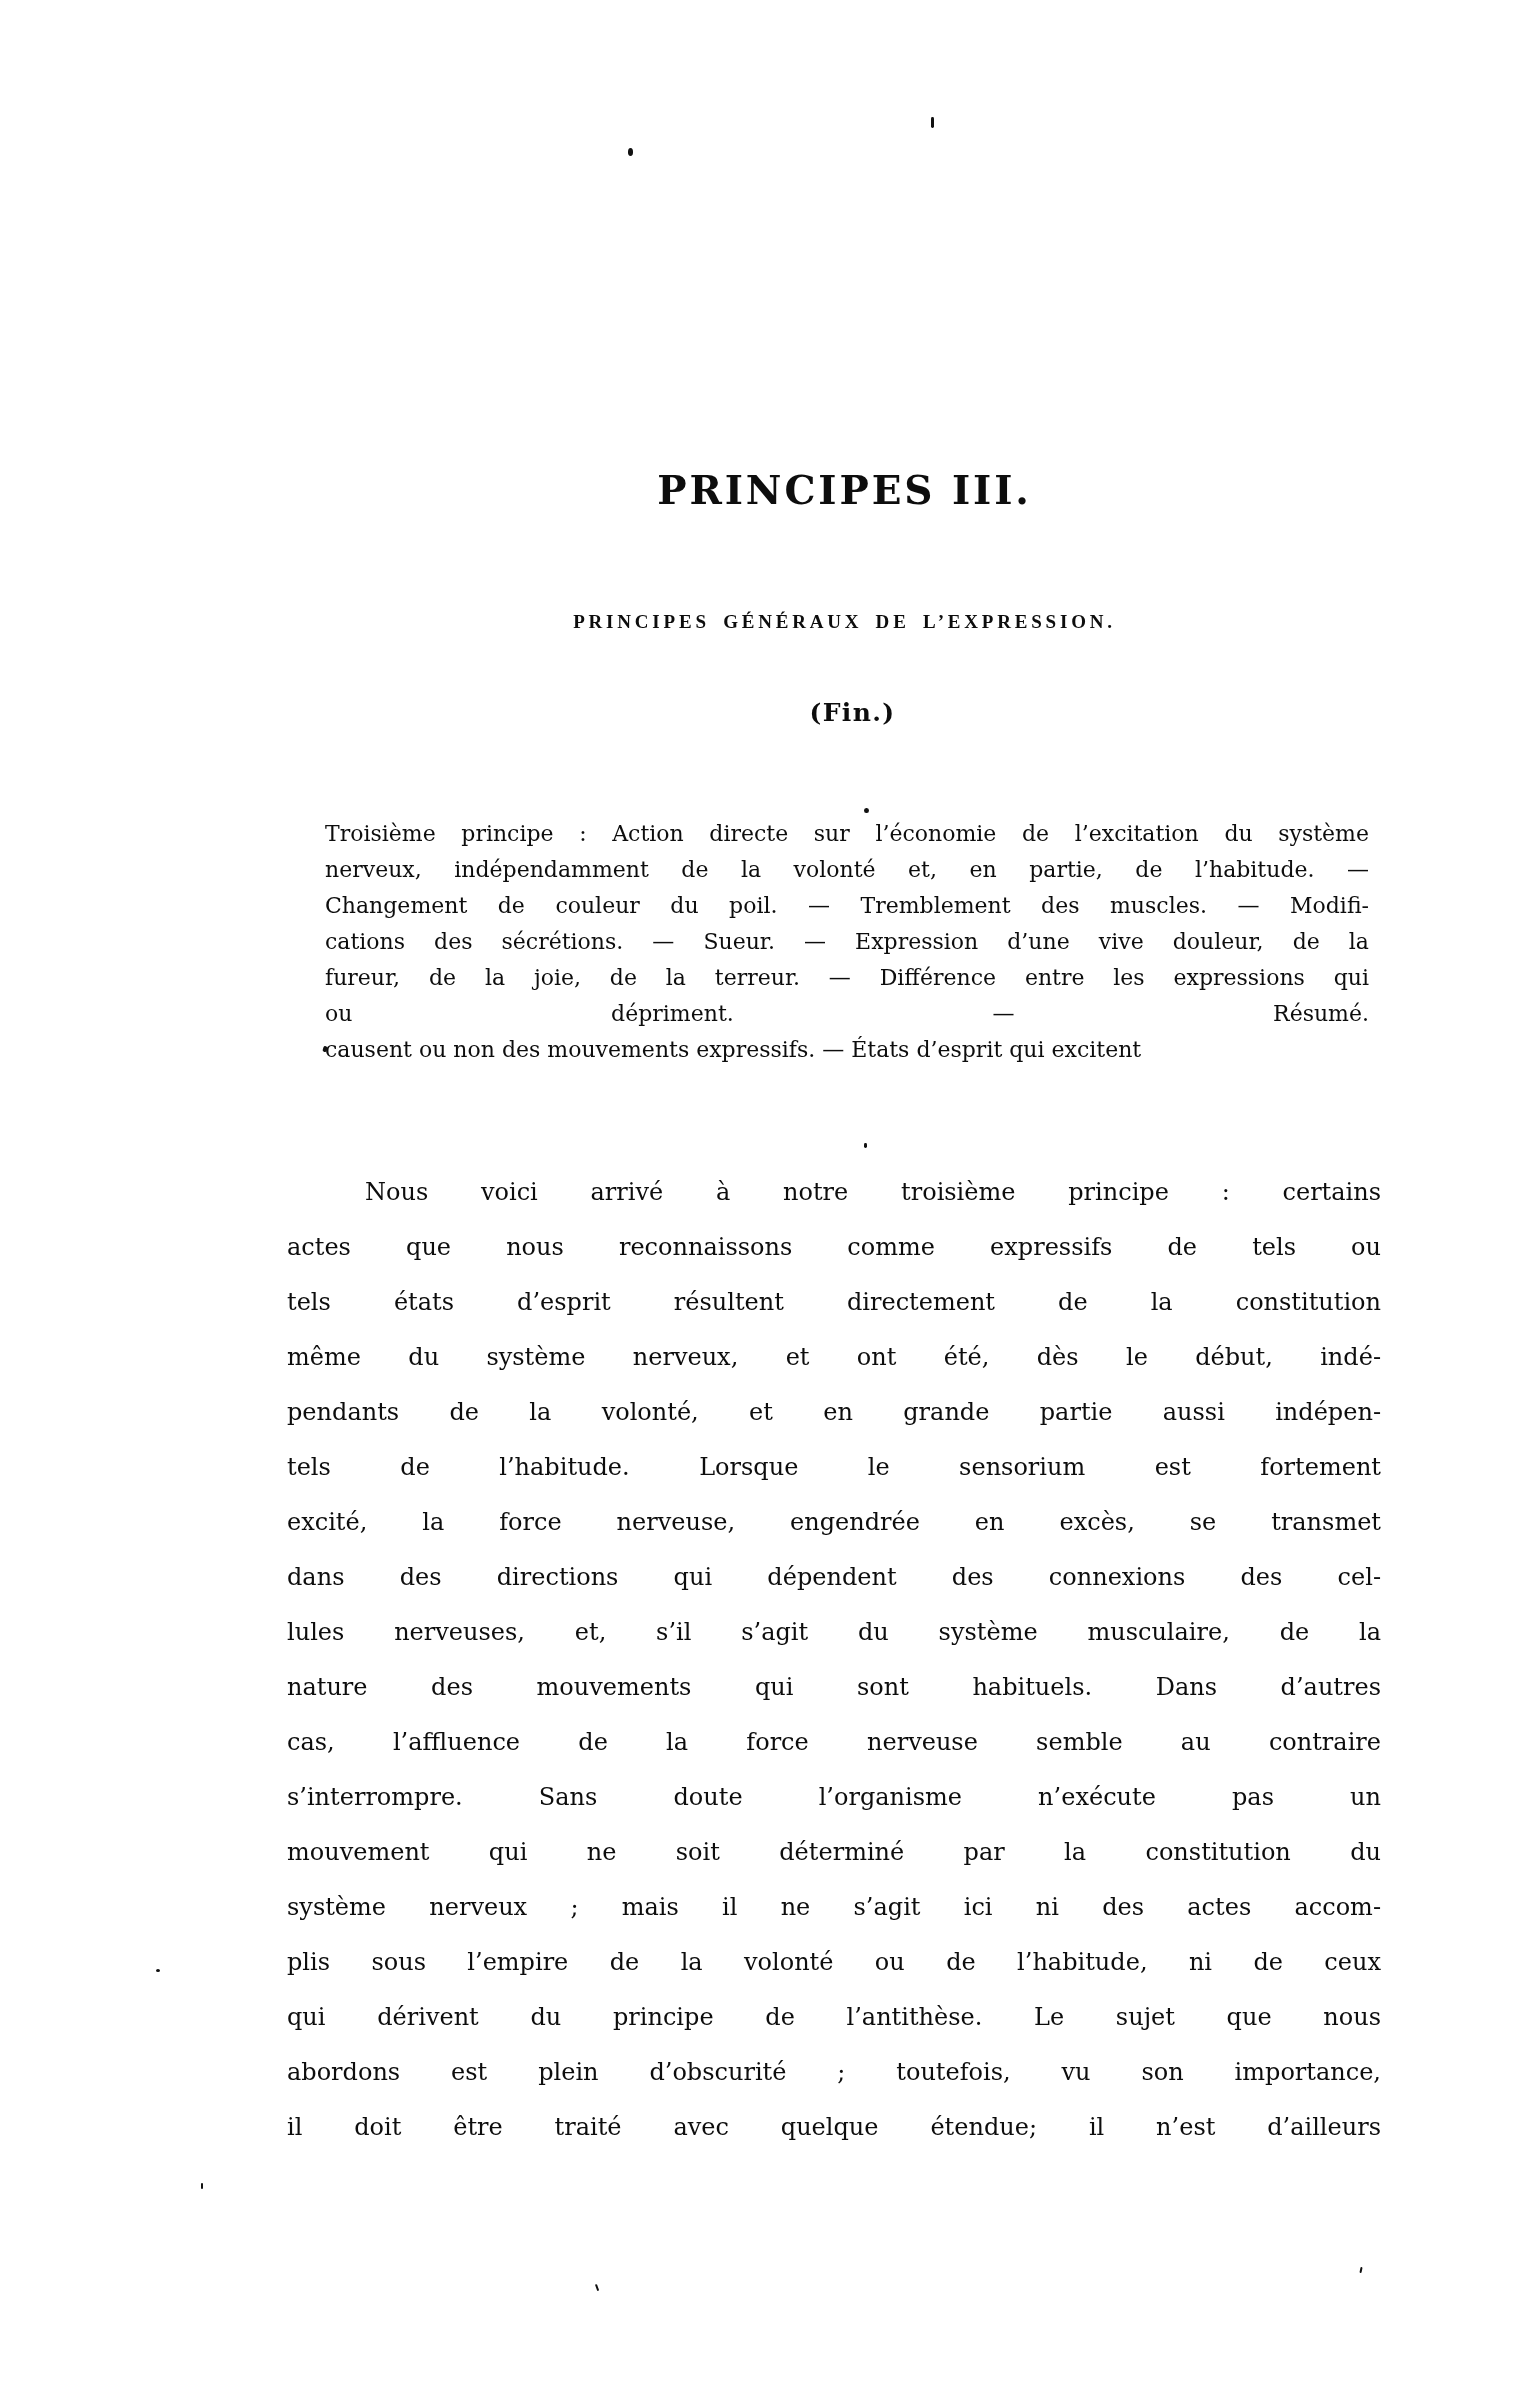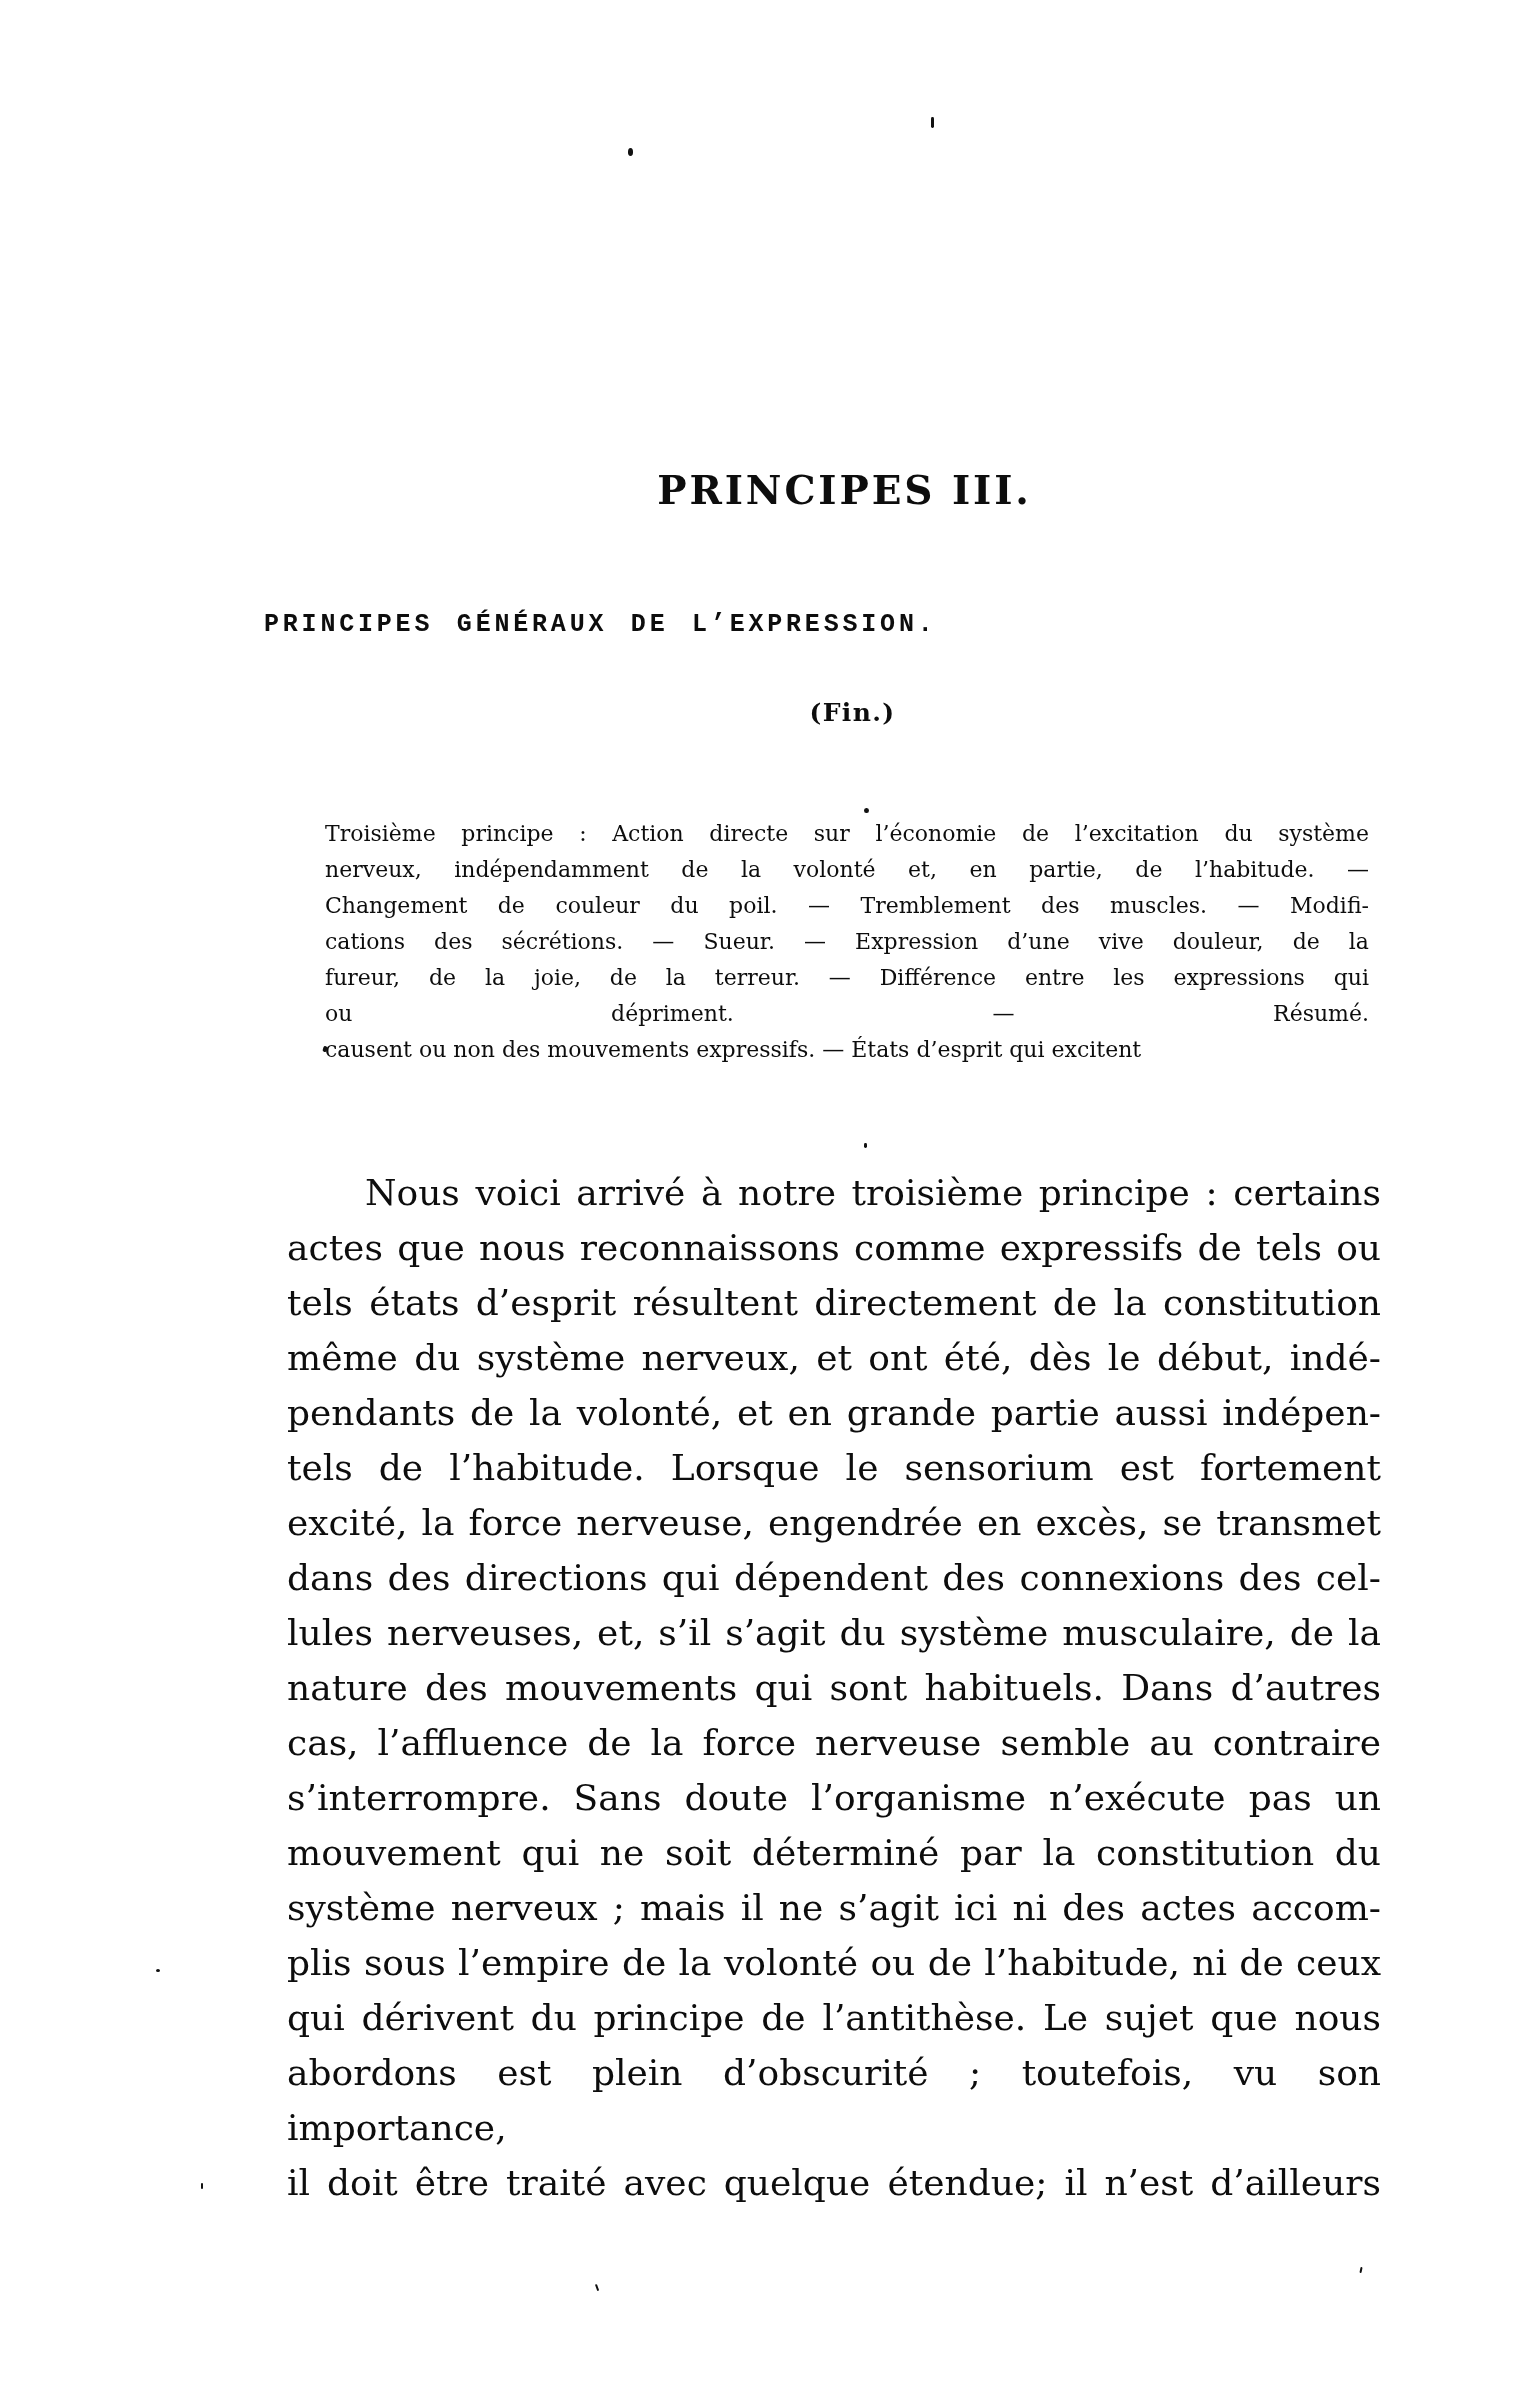--- a/index.html
+++ b/index.html
@@ -23,22 +23,23 @@
     font-size: 39px;
     font-weight: bold;
     letter-spacing: 2.9px;
     line-height: 1;
     white-space: nowrap;
   }
   .section-title {
     position: absolute;
     left: 264px; top: 612px; width: 1161px;
     margin: 0;
-    font-family: Liberation Mono, monospace;
-    font-size: 25px;
+    text-align: center;
+    font-family: Liberation Serif, serif;
+    font-size: 19px;
     font-weight: bold;
     letter-spacing: 3.8px;
     word-spacing: 4.8px;
     line-height: 1;
     white-space: nowrap;
   }
   .fin-note {
     position: absolute;
     left: 272px; top: 700px; width: 1161px;
     text-align: center;
@@ -61,21 +62,21 @@
     text-align: justify;
     text-align-last: justify;
   }
   .summary-line:first-child { margin-left: 0; }
   .summary-line:last-child { text-align-last: left; }
 
   
   .body-text {
     position: absolute;
     left: 287px; top: 1165px; width: 1094px;
-    font-size: 36px;
+    font-size: 24px;
   }
   .body-line {
     line-height: 55px;
     text-align: justify;
     text-align-last: justify;
   }
   .body-line:first-child { padding-left: 78px; }
 
   
   .speck {

